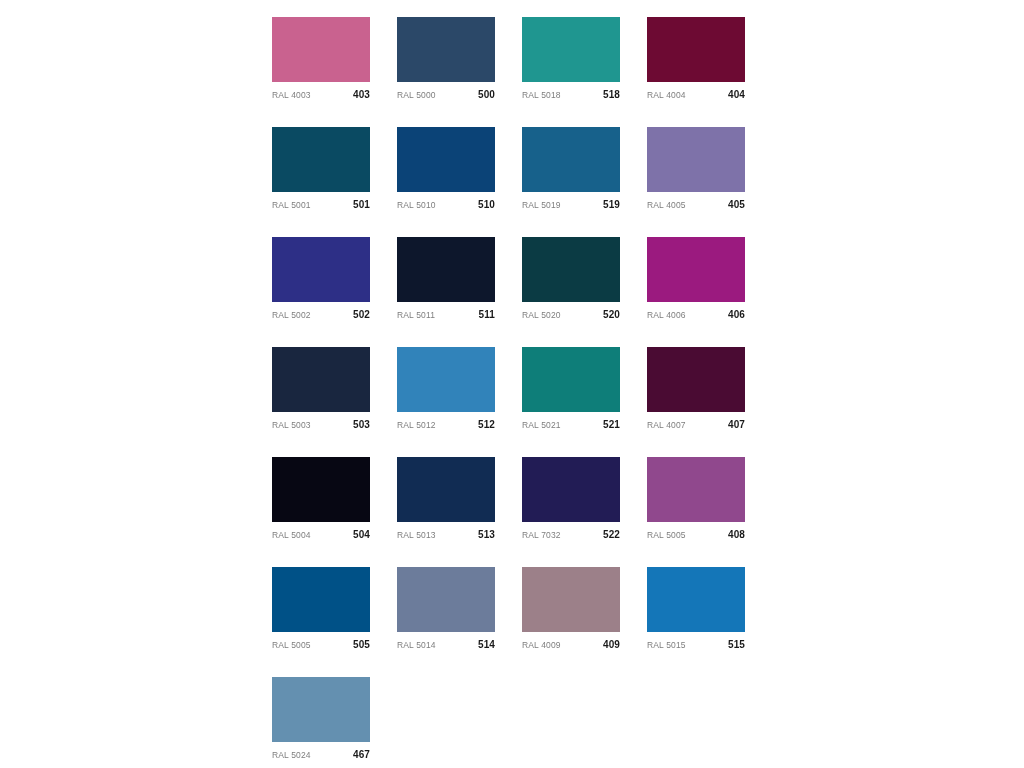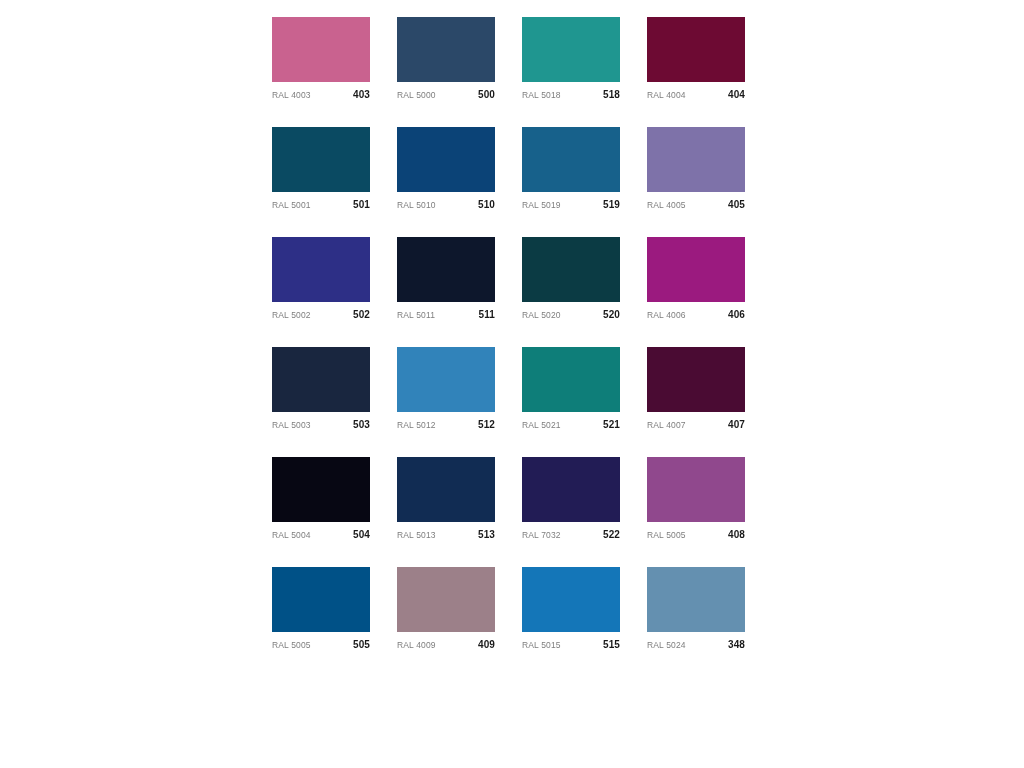--- a/index.html
+++ b/index.html
@@ -208,34 +208,41 @@
         </div>
       </div>
       <div class="swatch-cell">
         <div class="swatch-chip" title="#005187" style="background-color: rgb(0, 81, 135);"></div>
         <div class="swatch-label-row">
           <span class="swatch-name">RAL 5005</span>
           <span class="swatch-code">505</span>
         </div>
       </div>
       <div class="swatch-cell">
+        <div class="swatch-chip" title="#6C7C9B" style="background-color: rgb(108, 124, 155);"></div>
+        <div class="swatch-label-row">
+          <span class="swatch-name">RAL 5014</span>
+          <span class="swatch-code">514</span>
+        </div>
+      </div>
+      <div class="swatch-cell">
         <div class="swatch-chip" title="#9C8089" style="background-color: rgb(156, 128, 137);"></div>
         <div class="swatch-label-row">
           <span class="swatch-name">RAL 4009</span>
           <span class="swatch-code">409</span>
         </div>
       </div>
       <div class="swatch-cell">
         <div class="swatch-chip" title="#1476B8" style="background-color: rgb(20, 118, 184);"></div>
         <div class="swatch-label-row">
           <span class="swatch-name">RAL 5015</span>
           <span class="swatch-code">515</span>
         </div>
       </div>
       <div class="swatch-cell">
         <div class="swatch-chip" title="#6490B0" style="background-color: rgb(100, 144, 176);"></div>
         <div class="swatch-label-row">
           <span class="swatch-name">RAL 5024</span>
-          <span class="swatch-code">348</span>
+          <span class="swatch-code">467</span>
         </div>
       </div>
     </div>
 </div>
 
 </body></html>

